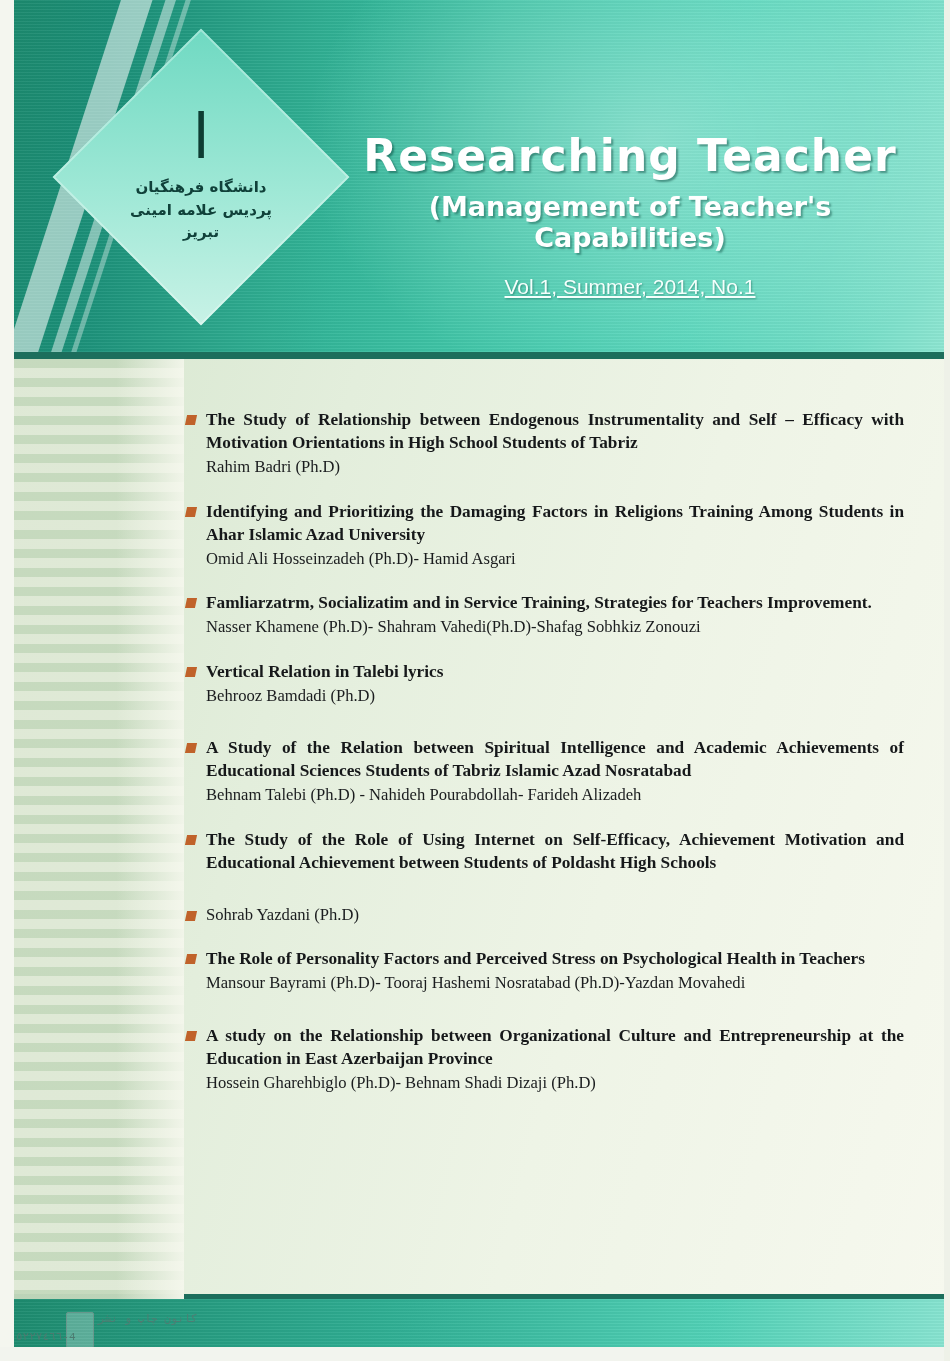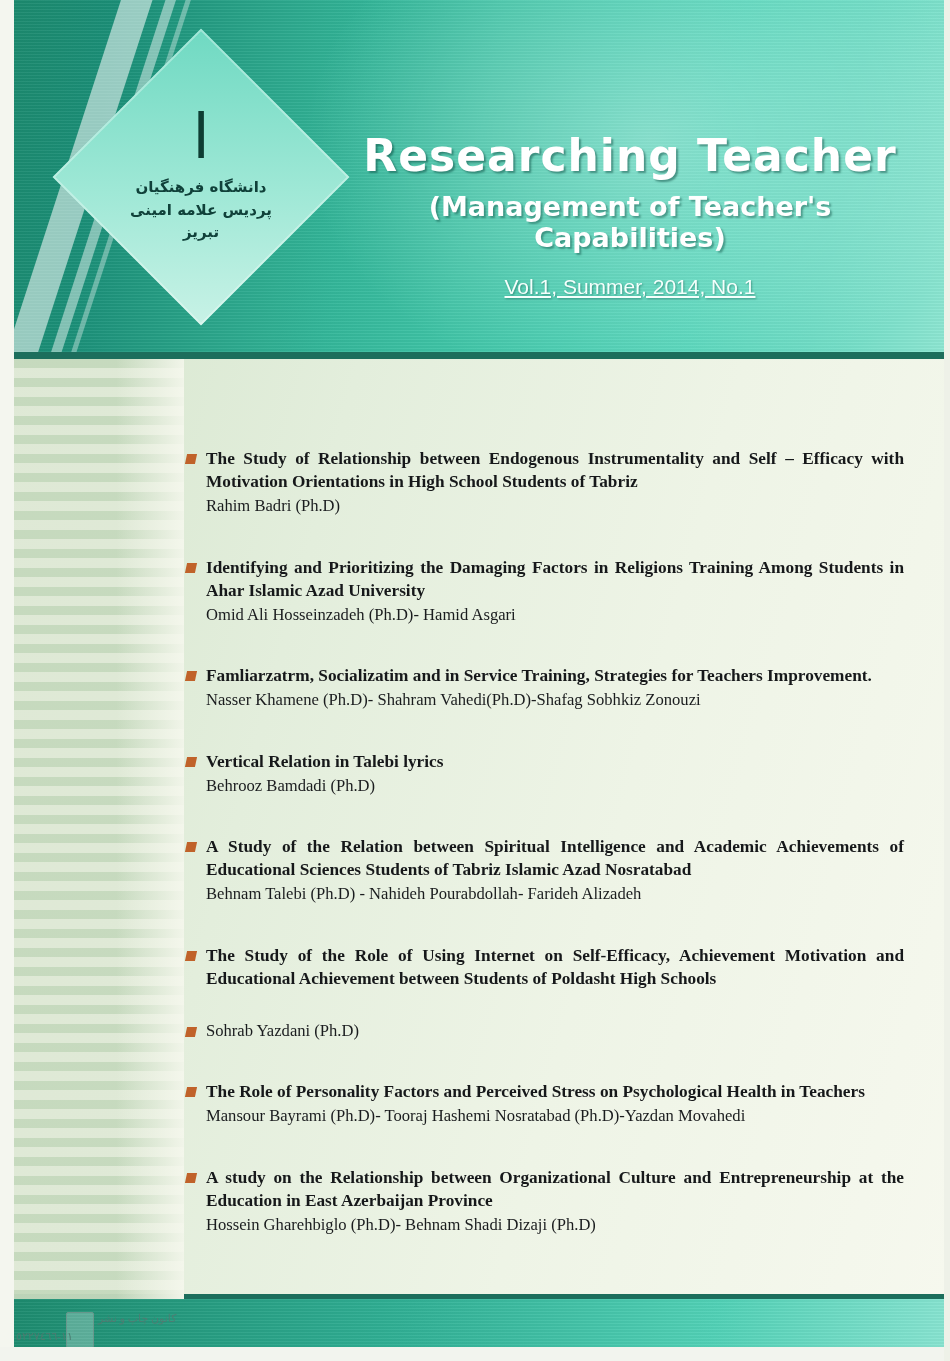--- a/index.html
+++ b/index.html
@@ -206,21 +206,21 @@
   .footer-rule {
     position: absolute;
     left: 0; top: 1294px;
     width: 950px; height: 5px;
     background: #1c6e5c;
   }
   .stamp {
     position: absolute;
     left: 16px; top: 1308px;
     width: 230px; height: 46px;
-    font-family: Liberation Serif, serif;
+    font-family: Liberation Mono, monospace;
     color: #5a7570;
     font-size: 11px;
     direction: rtl;
     opacity: 0.75;
   }
   .stamp-box {
     position: absolute;
     left: 50px; top: 4px;
     width: 26px; height: 34px;
     border: 1px solid #7e9a94;
@@ -248,21 +248,20 @@
     width: 10px; height: 10px;
     background: #c0622a;
     transform: skewX(-12deg);
   }
   .art-title {
     font-size: 17.3px;
     font-weight: bold;
     color: #16181a;
     line-height: 1.33;
     text-align: justify;
-    margin-top: 39px;
   }
   .art-authors {
     margin-top: 2px;
     font-size: 16.6px;
     color: #1a1c1e;
     line-height: 1.3;
   }
   .toc-gap-extra { margin-bottom: 30px; }
 </style>
 </head>
@@ -345,19 +344,19 @@
       </div>
     </div>
 
   <div class="footer-rule"></div>
   <div class="footer-band">
     <div class="footer-stripes"></div>
   </div>
   <div class="stamp">
     <div class="stamp-box"></div>
     <div class="stamp-l1">کانون چاپ و نشر</div>
-    <div class="stamp-l2">١١-٥٢٢٧٤٦٦</div>
+    <div class="stamp-l2">4-٥٢٢٧٤٦٦</div>
   </div>
 
   <div class="scan-left"></div>
   <div class="scan-bottom"></div>
   <div class="scan-right"></div>
 </div>
 
 </body></html>

